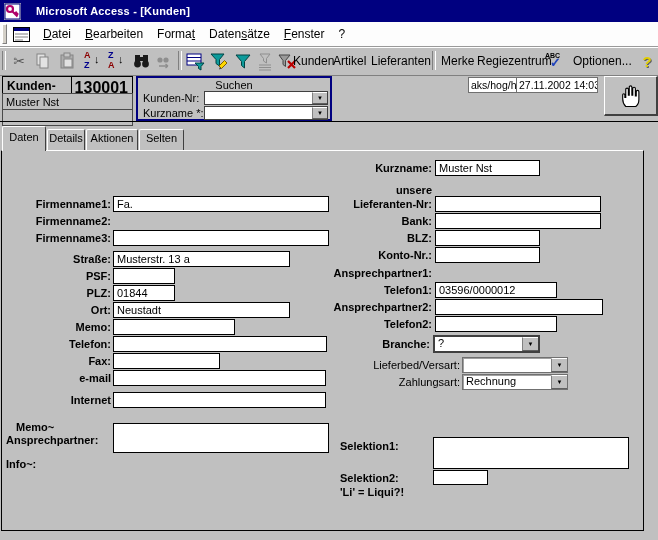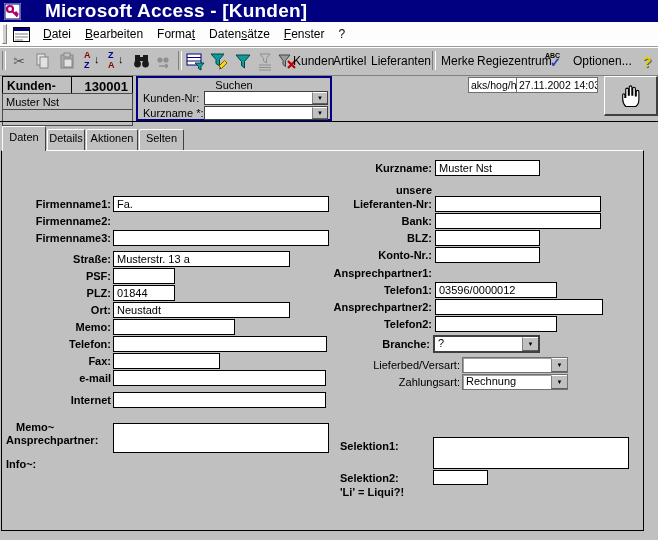--- a/index.html
+++ b/index.html
@@ -1,21 +1,21 @@
 <!DOCTYPE html>
 <html><head>
 <meta charset="utf-8">
 <style>
   html,body{margin:0;padding:0;}
   #screen{position:relative;width:658px;height:540px;background:#c0c0c0;overflow:hidden;
           font-family:"Liberation Sans",sans-serif;font-size:11px;color:#000;}
   .abs{position:absolute;}
   
   #titlebar{left:0;top:0;width:658px;height:22px;background:#000080;display:flex;align-items:center;}
-  #titlebar .ttl{color:#fff;font-weight:bold;font-size:19px;margin-left:24px;letter-spacing:.2px;}
+  #titlebar .ttl{color:#fff;font-weight:bold;font-size:11px;margin-left:15px;letter-spacing:.2px;}
   #appicon{margin-left:4px;width:17px;height:17px;}
   
   #menubar{left:0;top:22px;width:658px;height:24px;background:#fdfdfd;border-bottom:1px solid #9a9a9a;display:flex;align-items:center;}
   .grip{width:3px;height:18px;margin-left:2px;border-left:1px solid #fff;border-top:1px solid #fff;border-right:1px solid #808080;border-bottom:1px solid #808080;background:#d4d0c8;}
   .mi{padding:2px 7px;font-size:12px;cursor:default;}
   .mi .u{text-decoration:underline;}
   #viewicon{margin:0 6px 0 6px;}
   
   #toolbar{left:0;top:47px;width:658px;height:27px;background:#c0c0c0;border-top:1px solid #fff;border-bottom:1px solid #808080;}
   .tbtn{position:absolute;top:2px;width:22px;height:22px;display:flex;align-items:center;justify-content:center;}
@@ -27,21 +27,21 @@
   .sort .l1{left:0;top:0;color:#8b0000;}
   .sort .l2{left:0;top:10px;color:#00008b;}
   .sort .arr{left:10px;top:4px;font-size:11px;color:#000;}
   .abcic{position:relative;width:20px;height:20px;}
   .abcic .a{position:absolute;left:0;top:1px;font-size:7px;font-weight:bold;letter-spacing:0;}
   .abcic .c{position:absolute;left:5px;top:4px;font-size:13px;font-weight:bold;color:#2244bb;}
   .helpq{font-size:15px;font-weight:bold;color:#e3cf00;text-shadow:1px 1px 0 #606060;}
   
   .cell{position:absolute;box-sizing:border-box;background:#c0c0c0;}
   #knr-lbl{left:2px;top:76px;width:70px;height:18px;border:1px solid #000;font-weight:bold;font-size:12px;padding:2px 0 0 4px;}
-  #knr-val{left:71px;top:76px;width:62px;height:18px;border:1px solid #000;font-weight:bold;font-size:13px;text-align:right;padding:2px 4px 0 0;}
+  #knr-val{left:71px;top:76px;width:62px;height:18px;border:1px solid #000;font-weight:bold;font-size:16px;text-align:right;padding:2px 4px 0 0;}
   #kznm{left:2px;top:93px;width:131px;height:17px;border:1px solid #4a4a4a;padding:2px 0 0 3px;}
   #emptycell{left:2px;top:109px;width:131px;height:17px;border:1px solid #4a4a4a;}
   #suchbox{left:136px;top:76px;width:196px;height:45px;border:2px solid #000080;box-sizing:border-box;}
   #suchbox .st{position:absolute;left:0;top:1px;width:100%;text-align:center;}
   .scrow{position:absolute;left:5px;font-size:11px;}
   .combo{position:absolute;background:#fff;border:1px solid #404040;box-sizing:border-box;}
   .combo .val{position:absolute;left:3px;top:1px;right:15px;overflow:hidden;white-space:nowrap;}
   .combo .ab{position:absolute;right:0;top:0;bottom:0;width:14px;background:#c0c0c0;border-left:1px solid #808080;
              display:flex;align-items:center;justify-content:center;font-size:6px;color:#000;
              border-top:1px solid #fff;border-bottom:1px solid #606060;}

